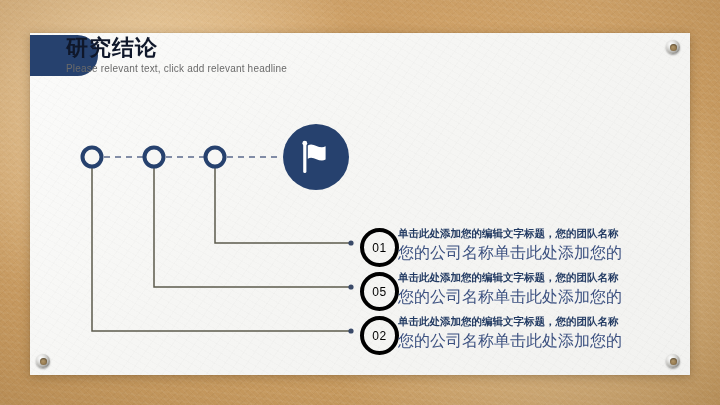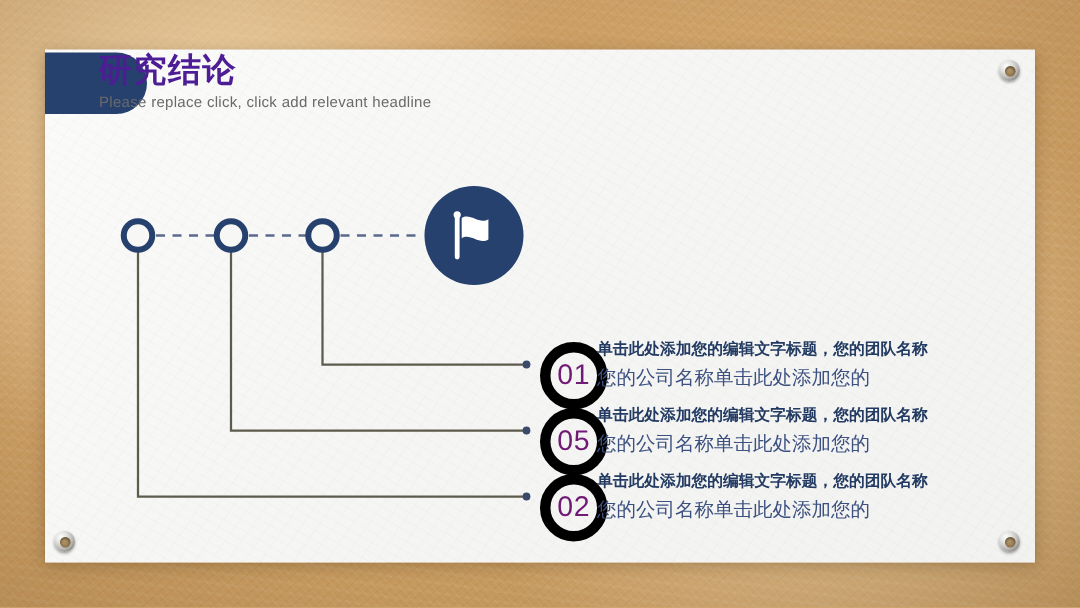--- a/index.html
+++ b/index.html
@@ -43,21 +43,21 @@
   }
 
   
   .title-badge{
     position:absolute;left:30px;top:35px;width:68px;height:41px;
     background:#26416e;
     border-radius:0 22px 22px 0;
   }
   .title{
     position:absolute;left:66px;top:34px;
-    font-size:22px;font-weight:700;color:#4c1d95;letter-spacing:1px;
+    font-size:22px;font-weight:700;color:#0f172a;letter-spacing:1px;
     line-height:28px;white-space:nowrap;
   }
   .subtitle{
     position:absolute;left:66px;top:63px;
     font-size:10px;color:#6a6a6a;letter-spacing:.2px;white-space:nowrap;
   }
 
   
   .grommet{position:absolute;width:14px;height:14px;border-radius:50%;
     background:radial-gradient(circle at 34% 30%, #ffffff 0%, #e3e3e1 28%, #b9b8b4 58%, #8d8c88 78%, #6f6e6a 100%);
@@ -71,50 +71,50 @@
   .g-tr{left:666px;top:40px;}
   .g-bl{left:36px;top:354px;}
   .g-br{left:666px;top:354px;}
 
   
   #diagram{position:absolute;left:0;top:0;width:720px;height:405px;overflow:visible;}
 
   
   .num-circle{
     position:absolute;width:31px;height:31px;border-radius:50%;
-    border:7px solid #000000;background:transparent;
+    border:4px solid #000000;background:transparent;
     display:flex;align-items:center;justify-content:center;
-    font-size:19px;color:#701a75;font-weight:400;letter-spacing:.5px;
+    font-size:12px;color:#000000;font-weight:400;letter-spacing:.5px;
   }
   .row-text{position:absolute;}
   .row-l1{
     font-size:10.5px;color:#233b63;font-weight:600;white-space:nowrap;line-height:15px;
     font-family:Liberation Mono, monospace;
   }
   .row-l2{
-    font-size:13px;color:#3c5180;font-weight:400;white-space:nowrap;line-height:15px;margin-top:3px;
+    font-size:16px;color:#3c5180;font-weight:400;white-space:nowrap;line-height:15px;margin-top:3px;
     font-family:"DejaVu Sans","Liberation Sans",sans-serif;
   }
   .cjk{font-family:"DejaVu Sans","Liberation Sans",sans-serif;}
 </style>
 </head>
 <body>
 
 <div id="stage">
 
   <div class="bg"></div>
   <div class="bg-vignette"></div>
 
   <div class="panel">
     <div class="panel-tex"></div>
   </div>
 
   <div class="title-badge"></div>
   <div class="title cjk">研究结论</div>
-  <div class="subtitle">Please replace click, click add relevant headline</div>
+  <div class="subtitle">Please relevant text, click add relevant headline</div>
 
   <div class="grommet g-tr"></div>
   <div class="grommet g-bl"></div>
   <div class="grommet g-br"></div>
 
   <svg id="diagram" viewBox="0 0 720 405">
 
     <line x1="104" y1="157" x2="143" y2="157" stroke="#5b6a8c" stroke-width="1.6" stroke-dasharray="6 5"></line>
     <line x1="166" y1="157" x2="204" y2="157" stroke="#5b6a8c" stroke-width="1.6" stroke-dasharray="6 5"></line>
     <line x1="227" y1="157" x2="278" y2="157" stroke="#5b6a8c" stroke-width="1.6" stroke-dasharray="6 5"></line>

